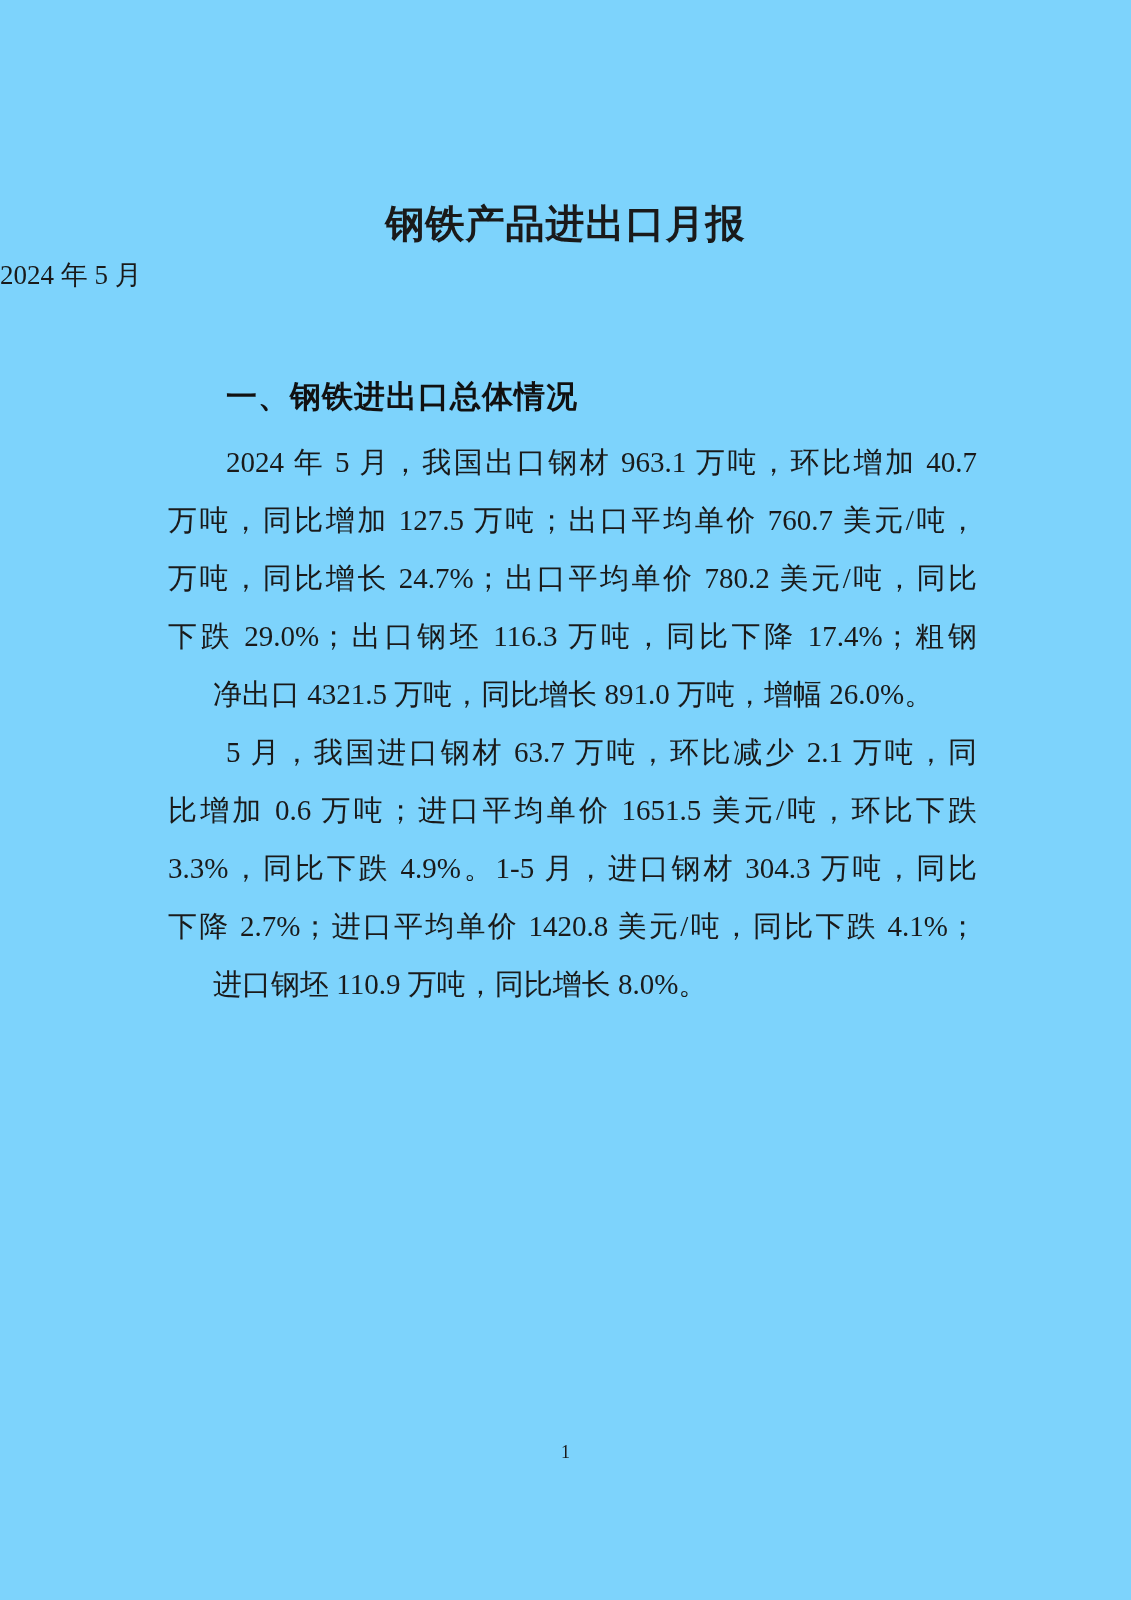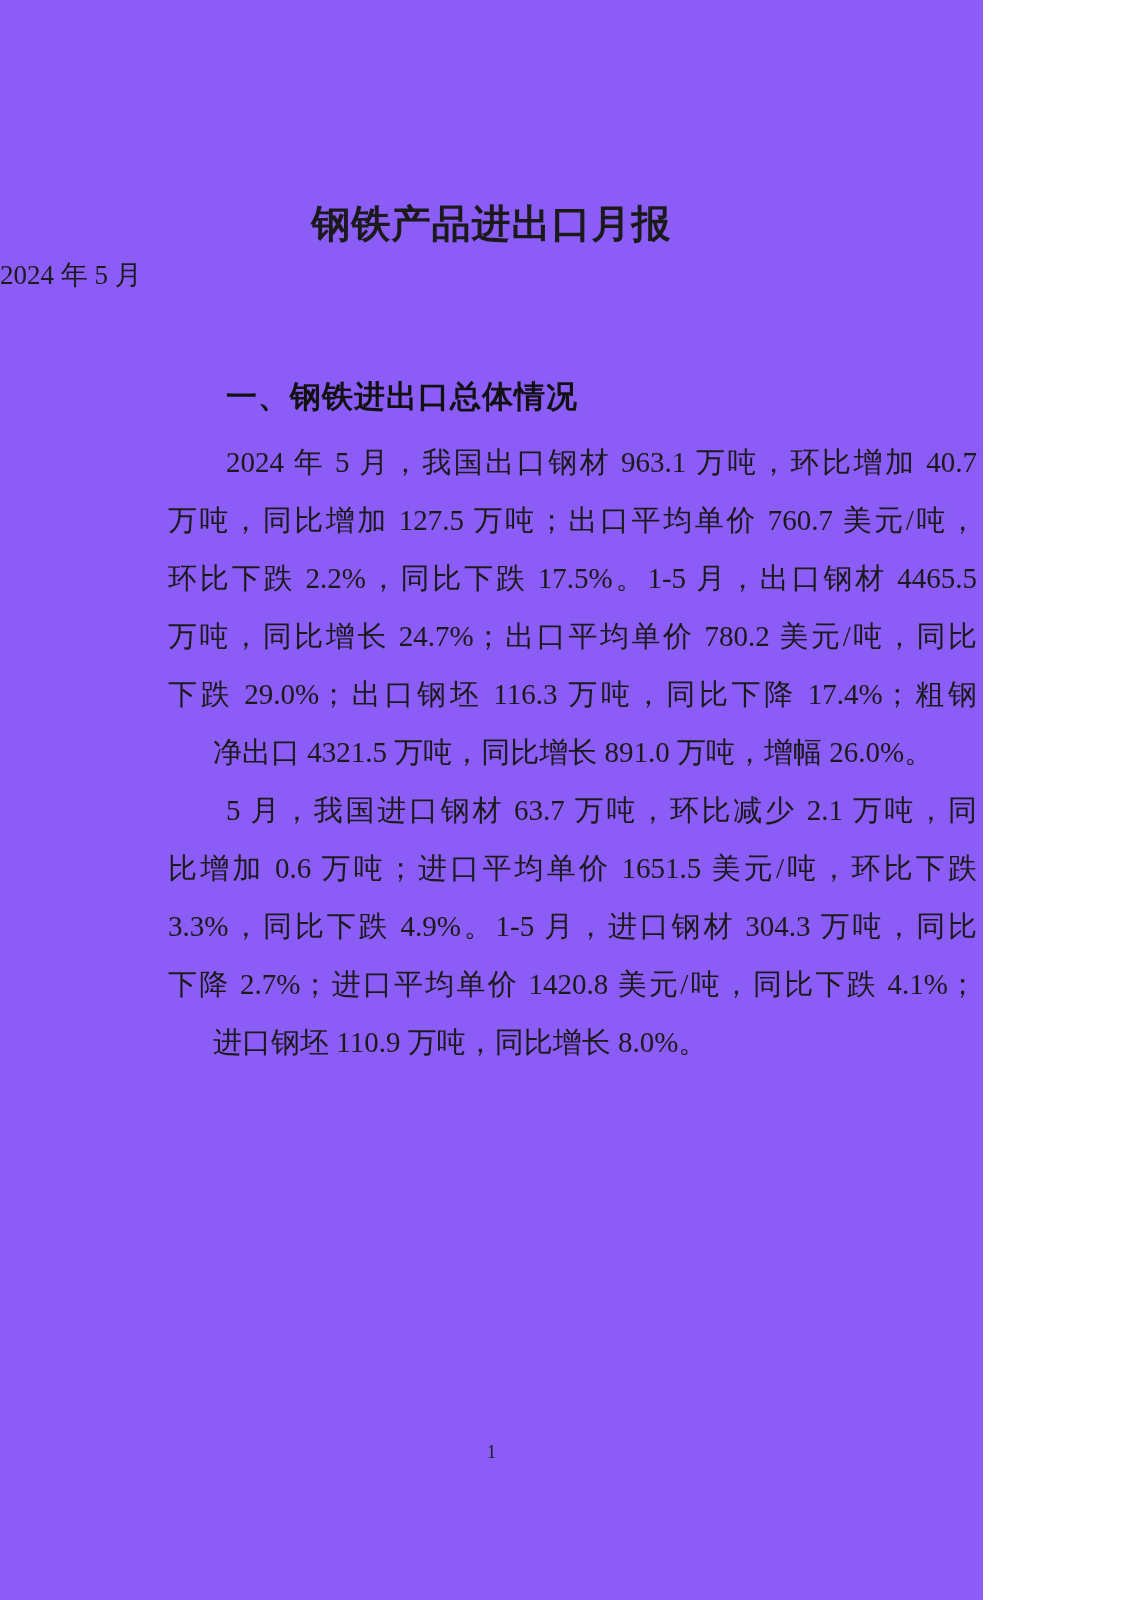--- a/index.html
+++ b/index.html
@@ -1,21 +1,21 @@
 <!DOCTYPE html>
 <html><head>
 <meta charset="utf-8">
 <style>
   * { margin: 0; padding: 0; box-sizing: border-box; }
   html, body { background: #ffffff; }
   .page {
     position: relative;
-    width: 983px;
+    width: 1131px;
     height: 1600px;
-    background: #8b5cf6;
+    background: #7dd3fc;
     color: #1a1a1a;
     font-family: "Liberation Serif", "DejaVu Serif", serif;
     overflow: hidden;
   }
   .doc-title {
     position: absolute;
     top: 196px; left: 0; width: 100%;
     text-align: center;
     font-size: 39px;
     font-weight: bold;
@@ -70,21 +70,20 @@
 
   <h1 class="doc-title">钢铁产品进出口月报</h1>
 
   <div class="doc-subtitle">2024 年 5 月</div>
 
   <h2 class="section-heading">一、钢铁进出口总体情况</h2>
 
   <div class="body-text">
     <p class="ln j indent">2024 年 5 月，我国出口钢材 963.1 万吨，环比增加 40.7</p>
     <p class="ln j">万吨，同比增加 127.5 万吨；出口平均单价 760.7 美元/吨，</p>
-    <p class="ln j">环比下跌 2.2%，同比下跌 17.5%。1-5 月，出口钢材 4465.5</p>
     <p class="ln j">万吨，同比增长 24.7%；出口平均单价 780.2 美元/吨，同比</p>
     <p class="ln j">下跌 29.0%；出口钢坯 116.3 万吨，同比下降 17.4%；粗钢</p>
     <p class="ln last">净出口 4321.5 万吨，同比增长 891.0 万吨，增幅 26.0%。</p>
     <p class="ln j indent">5 月，我国进口钢材 63.7 万吨，环比减少 2.1 万吨，同</p>
     <p class="ln j">比增加 0.6 万吨；进口平均单价 1651.5 美元/吨，环比下跌</p>
     <p class="ln j">3.3%，同比下跌 4.9%。1-5 月，进口钢材 304.3 万吨，同比</p>
     <p class="ln j">下降 2.7%；进口平均单价 1420.8 美元/吨，同比下跌 4.1%；</p>
     <p class="ln last">进口钢坯 110.9 万吨，同比增长 8.0%。</p>
   </div>
 

